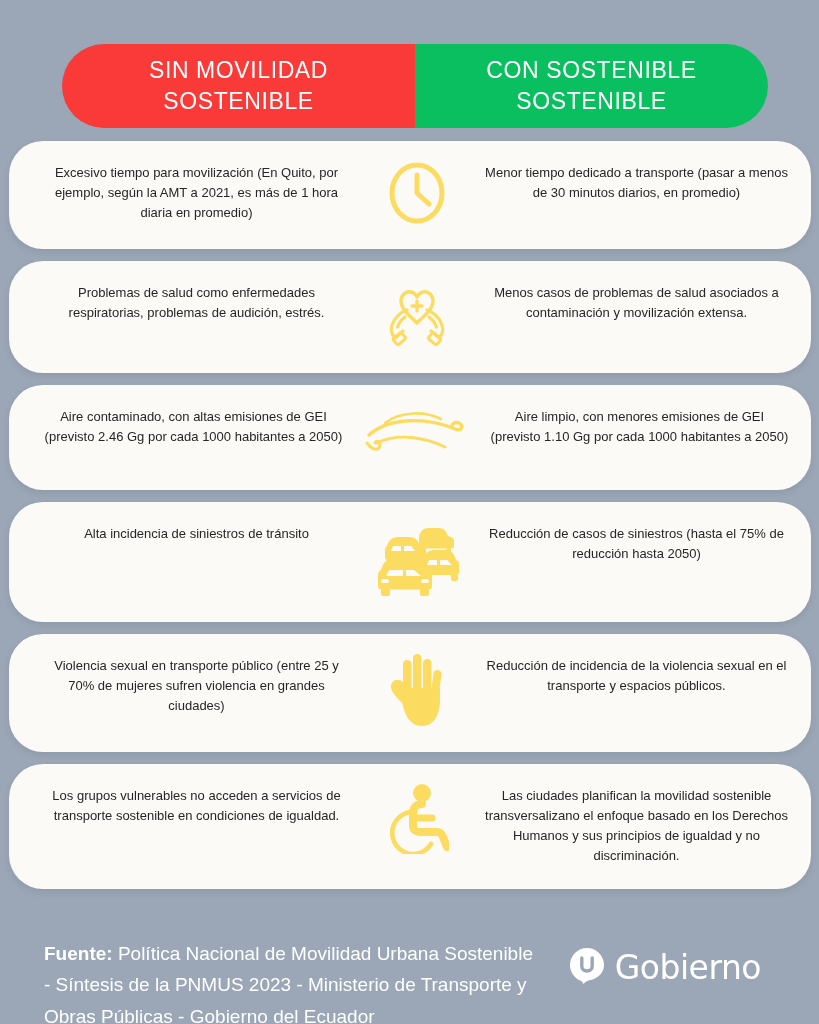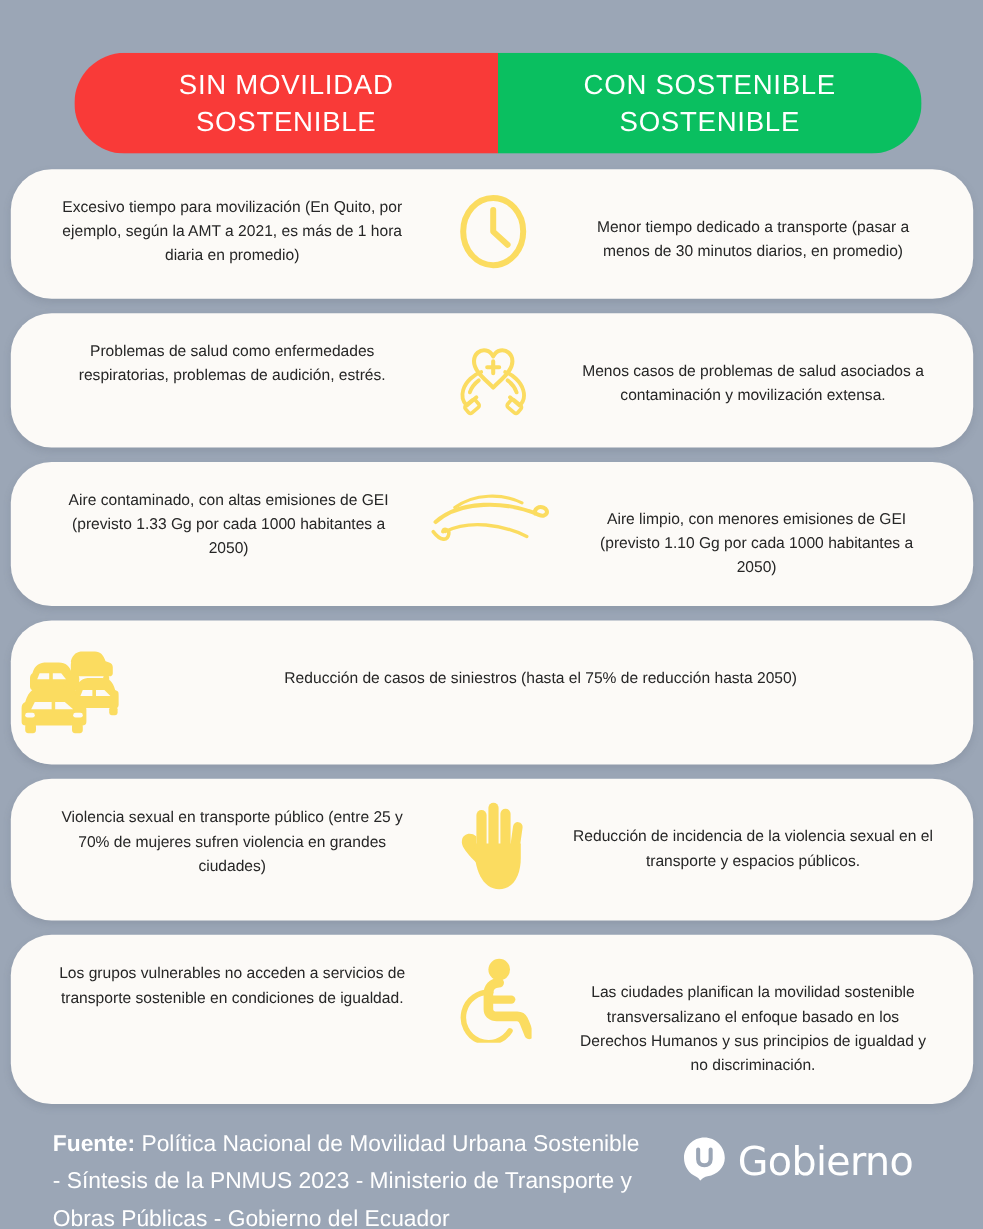--- a/index.html
+++ b/index.html
@@ -65,21 +65,21 @@
   .cell {
     flex: 1 1 0;
     font-size: 13px;
     line-height: 1.55;
     color: #262626;
     text-align: center;
     padding: 6px 18px 0 18px;
     box-sizing: border-box;
   }
   .cell.left  { padding-left: 34px; }
-  .cell.right { padding-right: 32px; margin-top: 16px; }
+  .cell.right { padding-right: 20px; }
   .icon-cell {
     flex: 0 0 96px;
     display: flex;
     align-items: flex-start;
     justify-content: center;
     padding-top: 2px;
   }
   .icon-cell svg { display: block; }
 
   
@@ -150,33 +150,34 @@
         <path d="M46 31 C52 33 59 39 61 46 C62.5 51 61 56 58 59 L50 52" fill="none" stroke="#fbdc60" stroke-width="3.2" stroke-linecap="round" stroke-linejoin="round"></path>
         <path d="M48 38 C52 41 54.5 45 55.5 48" fill="none" stroke="#fbdc60" stroke-width="3.2" stroke-linecap="round"></path>
         <rect x="13" y="56" width="11" height="8" rx="2" transform="rotate(-40 18 60)" fill="none" stroke="#fbdc60" stroke-width="3"></rect>
         <rect x="48" y="56" width="11" height="8" rx="2" transform="rotate(40 54 60)" fill="none" stroke="#fbdc60" stroke-width="3"></rect>
       </svg>
     </div>
     <div class="cell right">Menos casos de problemas de salud asociados a contaminación y movilización extensa.</div>
   </div>
 
   <div class="row-card">
-    <div class="cell left">Aire contaminado, con altas emisiones de GEI (previsto 1.33 Gg por cada 1000 habitantes a 2050)</div>
+    <div class="cell left">Aire contaminado, con altas emisiones de GEI (previsto 2.46 Gg por cada 1000 habitantes a 2050)</div>
     <div class="icon-cell">
       <svg width="108" height="58" viewBox="0 0 108 58">
         <path d="M22 20 C38 8 62 8 78 16" fill="none" stroke="#fbdc60" stroke-width="2.6" stroke-linecap="round"></path>
         <path d="M6 32 C26 14 64 14 92 26 C99 29 101 22 96 20 C92 18.5 88 21 89 25" fill="none" stroke="#fbdc60" stroke-width="3.4" stroke-linecap="round"></path>
         <path d="M4 40 C10 48 16 48 17 42 C17.6 38 13 37 12 40" fill="none" stroke="#fbdc60" stroke-width="3" stroke-linecap="round"></path>
         <path d="M14 40 C34 30 62 34 82 44" fill="none" stroke="#fbdc60" stroke-width="2.8" stroke-linecap="round"></path>
       </svg>
     </div>
     <div class="cell right">Aire limpio, con menores emisiones de GEI (previsto 1.10 Gg por cada 1000 habitantes a 2050)</div>
   </div>
 
   <div class="row-card">
+    <div class="cell left">Alta incidencia de siniestros de tránsito</div>
     <div class="icon-cell">
       <svg width="84" height="80" viewBox="0 0 84 80">
 
         <g fill="#fbdc60">
           <path d="M44 16 C46 10 49 8 54 8 L64 8 C69 8 71 11 73 16 L76 17 C78 17.6 79 19 79 21 L79 26 C79 27.6 78 28.6 76 28.6 L47 28.6 C45 28.6 44 27.6 44 26 L44 19 C44 17.6 44.6 16.6 44 16 Z"></path>
           <rect x="46" y="28" width="5" height="5" rx="1.6"></rect>
           <rect x="71" y="28" width="5" height="5" rx="1.6"></rect>
         </g>
 
         <g fill="#fbdc60">

